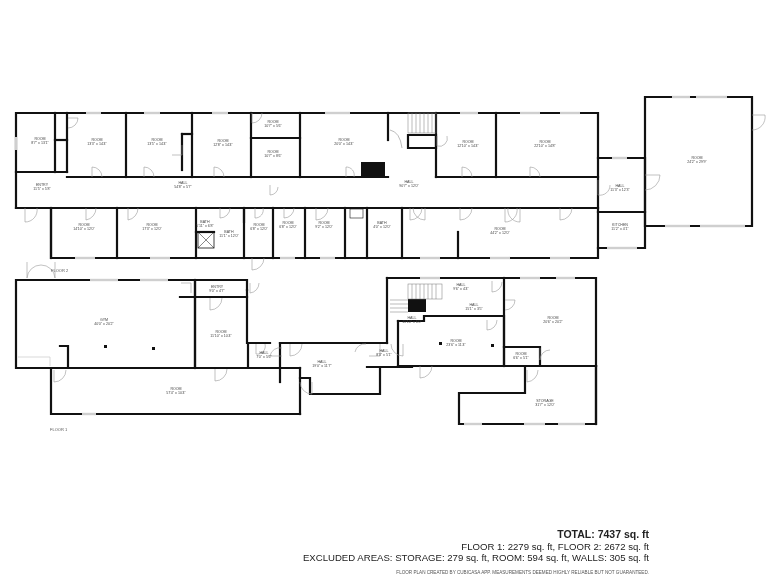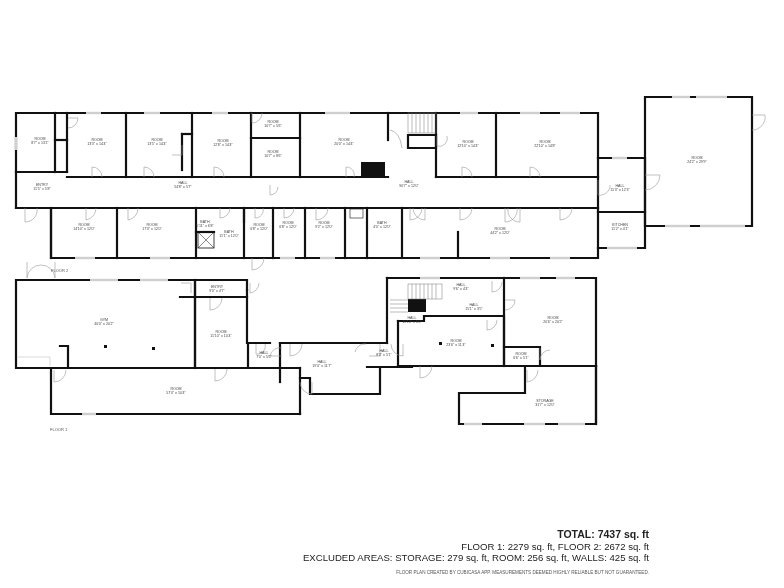--- a/index.html
+++ b/index.html
@@ -381,14 +381,14 @@
       <span class="n">STORAGE</span>
       <span class="d">31'7" x 12'0"</span>
     </div>
 </div>
 
 <div class="floor-lbl" style="left:51px;top:268px;">FLOOR 2</div>
 <div class="floor-lbl" style="left:50px;top:427px;">FLOOR 1</div>
 
 <div class="summary total">TOTAL: 7437 sq. ft</div>
 <div class="summary line2">FLOOR 1: 2279 sq. ft, FLOOR 2: 2672 sq. ft</div>
-<div class="summary line3">EXCLUDED AREAS: STORAGE: 279 sq. ft, ROOM: 256 sq. ft, WALLS: 425 sq. ft</div>
+<div class="summary line3">EXCLUDED AREAS: STORAGE: 279 sq. ft, ROOM: 594 sq. ft, WALLS: 305 sq. ft</div>
 <div class="summary credit">FLOOR PLAN CREATED BY CUBICASA APP. MEASUREMENTS DEEMED HIGHLY RELIABLE BUT NOT GUARANTEED.</div>
 
 </body></html>

